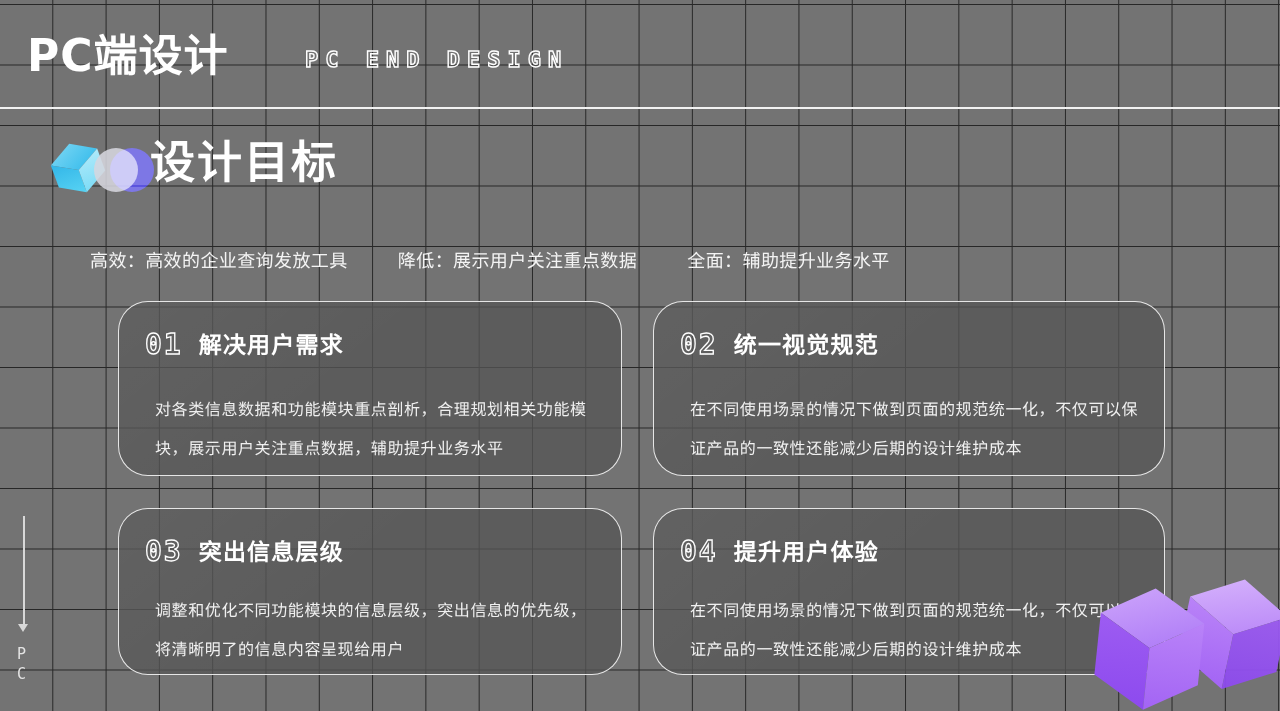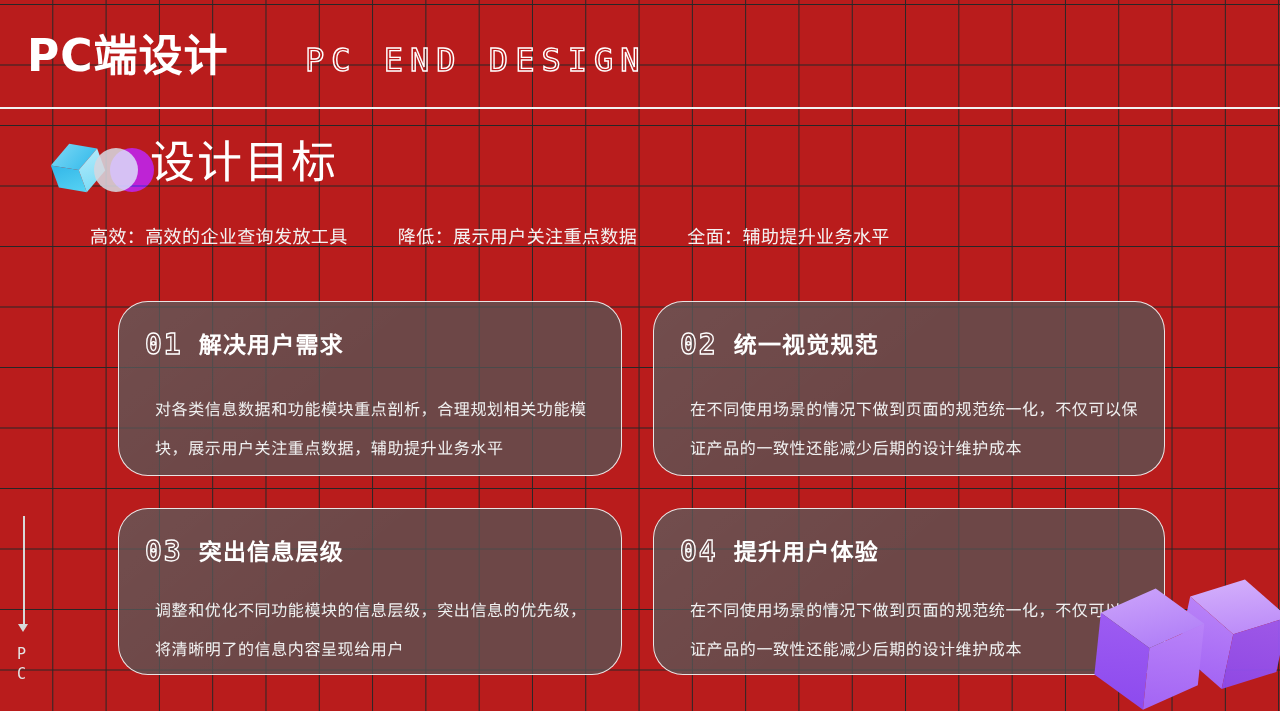--- a/index.html
+++ b/index.html
@@ -8,21 +8,21 @@
   body {
     width:1280px; height:711px;
     font-family:"Liberation Sans","DejaVu Sans",sans-serif;
     overflow:hidden; position:relative;
   }
 
   
   #slide {
     position:absolute; inset:0;
     width:1280px; height:711px;
-    background:#b91c1c;
+    background:#737373;
     overflow:hidden;
   }
 
   
   #grid {
     position:absolute; inset:0;
     background-image:
       linear-gradient(to right, #272727 1px, transparent 1px),
       linear-gradient(to bottom, #272727 1px, transparent 1px);
     background-size:53.3px 60.5px;
@@ -40,21 +40,21 @@
   }
   .title-cn {
     position:absolute; left:27px; top:32px;
     font-size:44px; font-weight:700; color:#ffffff;
     letter-spacing:1px; line-height:48px;
     white-space:nowrap;
     font-family:"DejaVu Sans","Liberation Sans",sans-serif;
   }
   .title-en {
     position:absolute; left:305px; top:44px;
-    font-size:32px; font-weight:400;
+    font-size:22px; font-weight:700;
     letter-spacing:7px; line-height:32px;
     color:transparent;
     -webkit-text-stroke:1.4px #ffffff;
     white-space:nowrap;
     font-family:"DejaVu Sans Mono","Liberation Mono",monospace;
   }
 
   
   #section-head { position:absolute; left:0; top:126px; width:1280px; height:76px; }
   .deco-cluster {
@@ -73,33 +73,33 @@
   .deco-circle-blue {
     position:absolute; left:62px; top:14px; width:44px; height:44px;
     border-radius:50%;
     background:#1408e0;
     mix-blend-mode:screen;
     opacity:0.93;
     filter:blur(0.6px);
   }
   .section-title {
     position:absolute; left:150px; top:8px;
-    font-size:45px; font-weight:400; color:#fff;
+    font-size:45px; font-weight:700; color:#fff;
     letter-spacing:2px; line-height:58px; white-space:nowrap;
     font-family:"DejaVu Sans","Liberation Sans",sans-serif;
   }
 
   
   #tagline {
     position:absolute; left:90px; top:224px;
     font-size:18px; color:#f4f4f4; line-height:26px;
     white-space:nowrap; letter-spacing:0.4px;
     font-family:"DejaVu Sans","Liberation Sans",sans-serif;
   }
-  #tagline .seg { display:inline-block; }
+  #tagline .seg { display:inline-block;margin-top:24px; }
   #tagline .gap { display:inline-block; width:38px; }
 
   
   #cards { position:absolute; left:0; top:0; width:1280px; height:711px; }
   .card {
     position:absolute;
     border-radius:30px;
     background:rgba(86,86,86,0.76);
     border:1.3px solid rgba(255,255,255,0.85);
     overflow:hidden;

